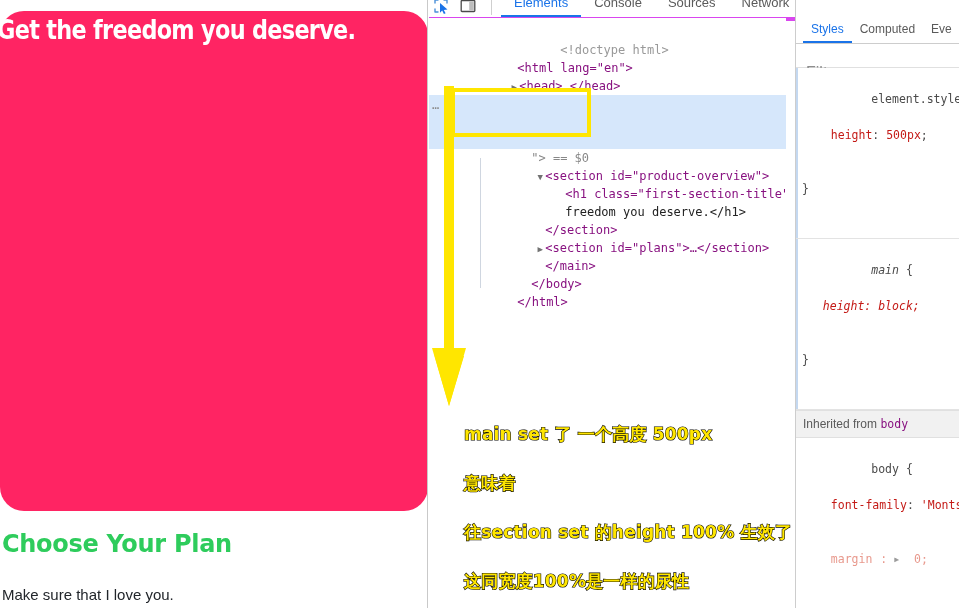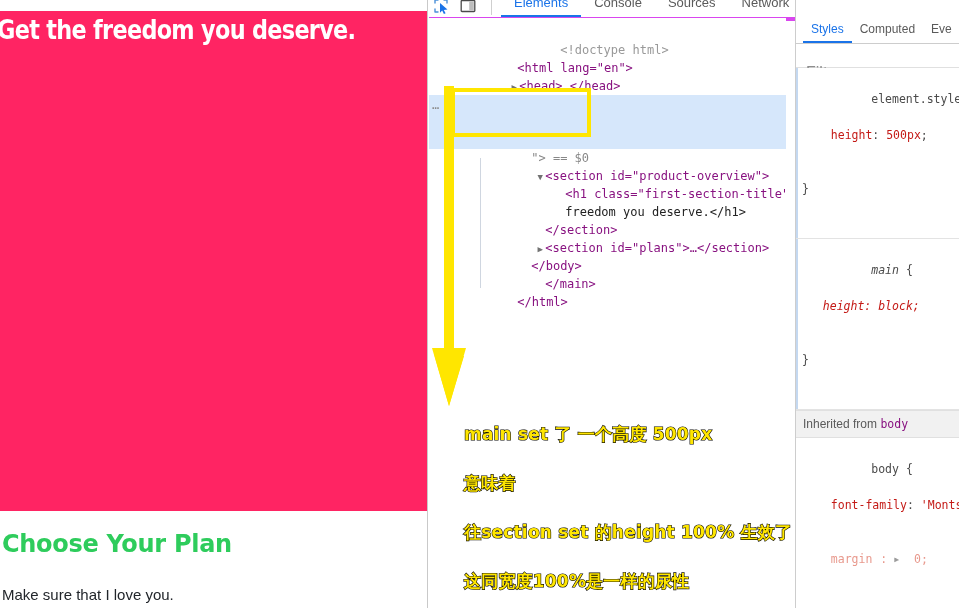--- a/index.html
+++ b/index.html
@@ -32,20 +32,21 @@
     border-right: 1px solid #c9c9c9;
     box-sizing: border-box;
   }
   #hero-section {
     position: absolute;
     left: 0;
     top: 11px;
     width: 428px;
     height: 500px;
     background: #ff2463;
+    border-radius: 24px;
   }
   #hero-title {
     position: absolute;
     left: -3px;
     top: 1px;
     margin: 0;
     color: #ffffff;
     font-family: "DejaVu Sans", sans-serif;
     font-weight: bold;
     font-size: 26px;
@@ -455,25 +456,25 @@
 
         <div class="dl">
           <span style="padding-left:44px"></span><span class="tag">&lt;/section&gt;</span>
         </div>
 
         <div class="dl">
           <span style="padding-left:34px"></span><span class="arrow-t">▶</span><span class="tag">&lt;section id="plans"&gt;…&lt;/section&gt;</span>
         </div>
 
         <div class="dl">
+          <span style="padding-left:44px"></span><span class="tag">&lt;/main&gt;</span>
+        </div>
+
+        <div class="dl">
           <span style="padding-left:30px"></span><span class="tag">&lt;/body&gt;</span>
-        </div>
-
-        <div class="dl">
-          <span style="padding-left:44px"></span><span class="tag">&lt;/main&gt;</span>
         </div>
 
         <div class="dl">
           <span style="padding-left:16px"></span><span class="tag">&lt;/html&gt;</span>
         </div>
 
       </div>
 
       <div class="guide" style="left:51px; top:140px; height:130px;"></div>
     </div>

